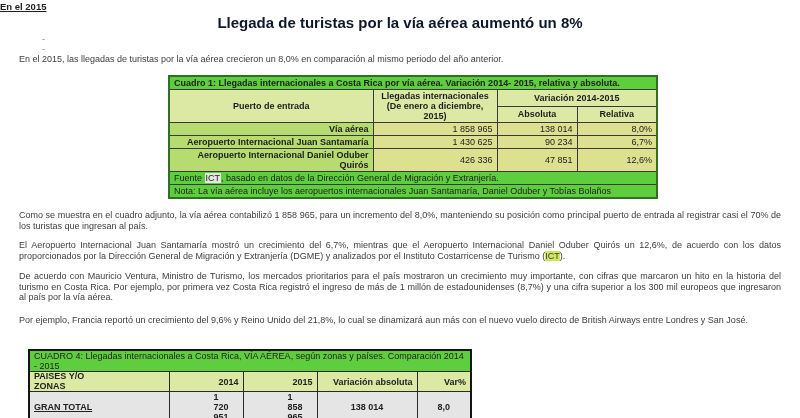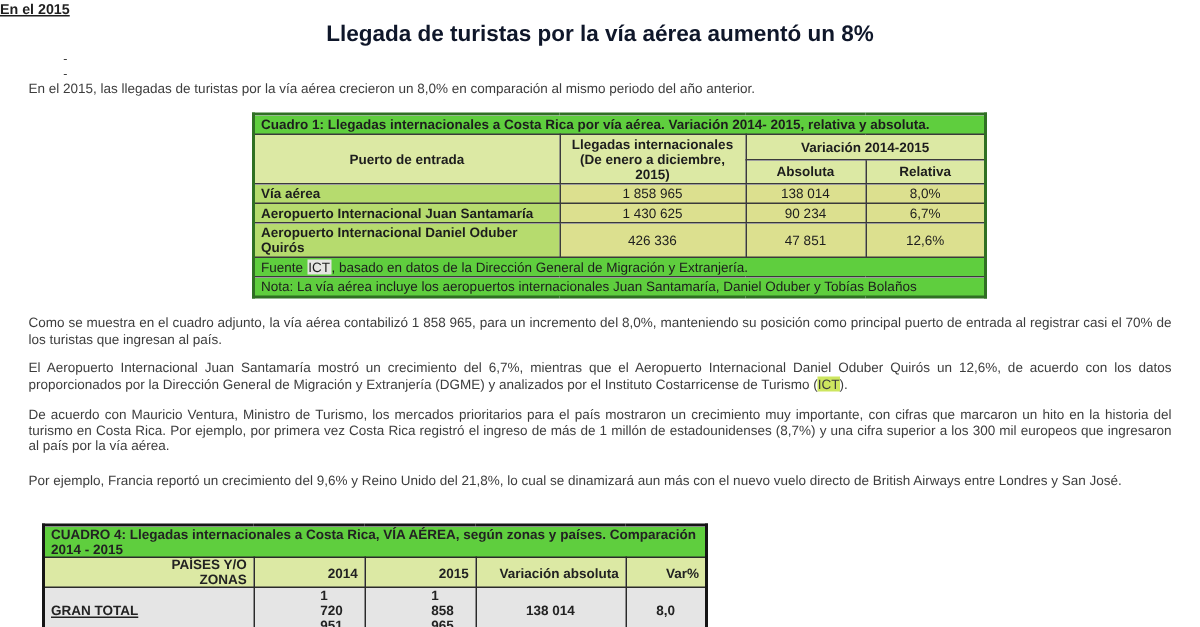--- a/index.html
+++ b/index.html
@@ -38,34 +38,34 @@
     border: 2px solid var(--c1-border-outer);
   }
   table.c1 td { border: 1px solid #3a3a3a; padding: 1px 4px; overflow: hidden; }
   table.c1 .tt   { background: var(--table-green); font-weight: bold; height: 13px; }
   table.c1 .hd   { background: var(--table-pale);  font-weight: bold; text-align: center; }
   table.c1 .lbl  { background: var(--c1-label-cell); font-weight: bold; }
   table.c1 .num  { background: var(--c1-value-cell); text-align: center; }
   table.c1 .ft   { background: var(--table-green); }
   table.c1 tr.h1 td { height: 11px; }
   table.c1 tr.h2 td { height: 12px; }
-  table.c1 tr.dr td { height: 11px; }
+  table.c1 tr.dr td { height: 11px; text-align: right; }
   table.c1 tr.fr td { height: 11px; }
 
   
   table.c4 {
     margin: 24px 0 0 28px; width: 442px;
     border-collapse: collapse; table-layout: fixed;
     font-size: 9px; line-height: 10px; color: #222;
     border: 2px solid #151515;
   }
   table.c4 td { border: 1px solid #2a2a2a; padding: 0 4px; overflow: hidden; background: #e5e5e5; }
-  table.c4 .tt { background: var(--table-green); font-weight: bold; height: 12px; margin-top: 16px; }
+  table.c4 .tt { background: var(--table-green); font-weight: normal; height: 12px; margin-top: 16px; }
   table.c4 tr.hd td { background: var(--table-pale); font-weight: bold; height: 20px; text-align: right; }
-  table.c4 tr.hd td.zl { text-align: right; white-space: pre-line; line-height: 9.5px; vertical-align: middle; }
+  table.c4 tr.hd td.zl { text-align: left; white-space: pre-line; line-height: 9.5px; vertical-align: middle; }
   table.c4 td.r { text-align: left; padding-right: 7px; padding-left: 44px; }
   table.c4 td.c { text-align: center; }
   table.c4 tr.dr td { height: 13px; }
   table.c4 tr.total td { font-weight: bold; height: 14px; }
   table.c4 tr.total td.lu { text-decoration: underline; }
   table.c4 tr.zone td.z { font-weight: normal; }
 </style>
 </head>
 <body>
 

